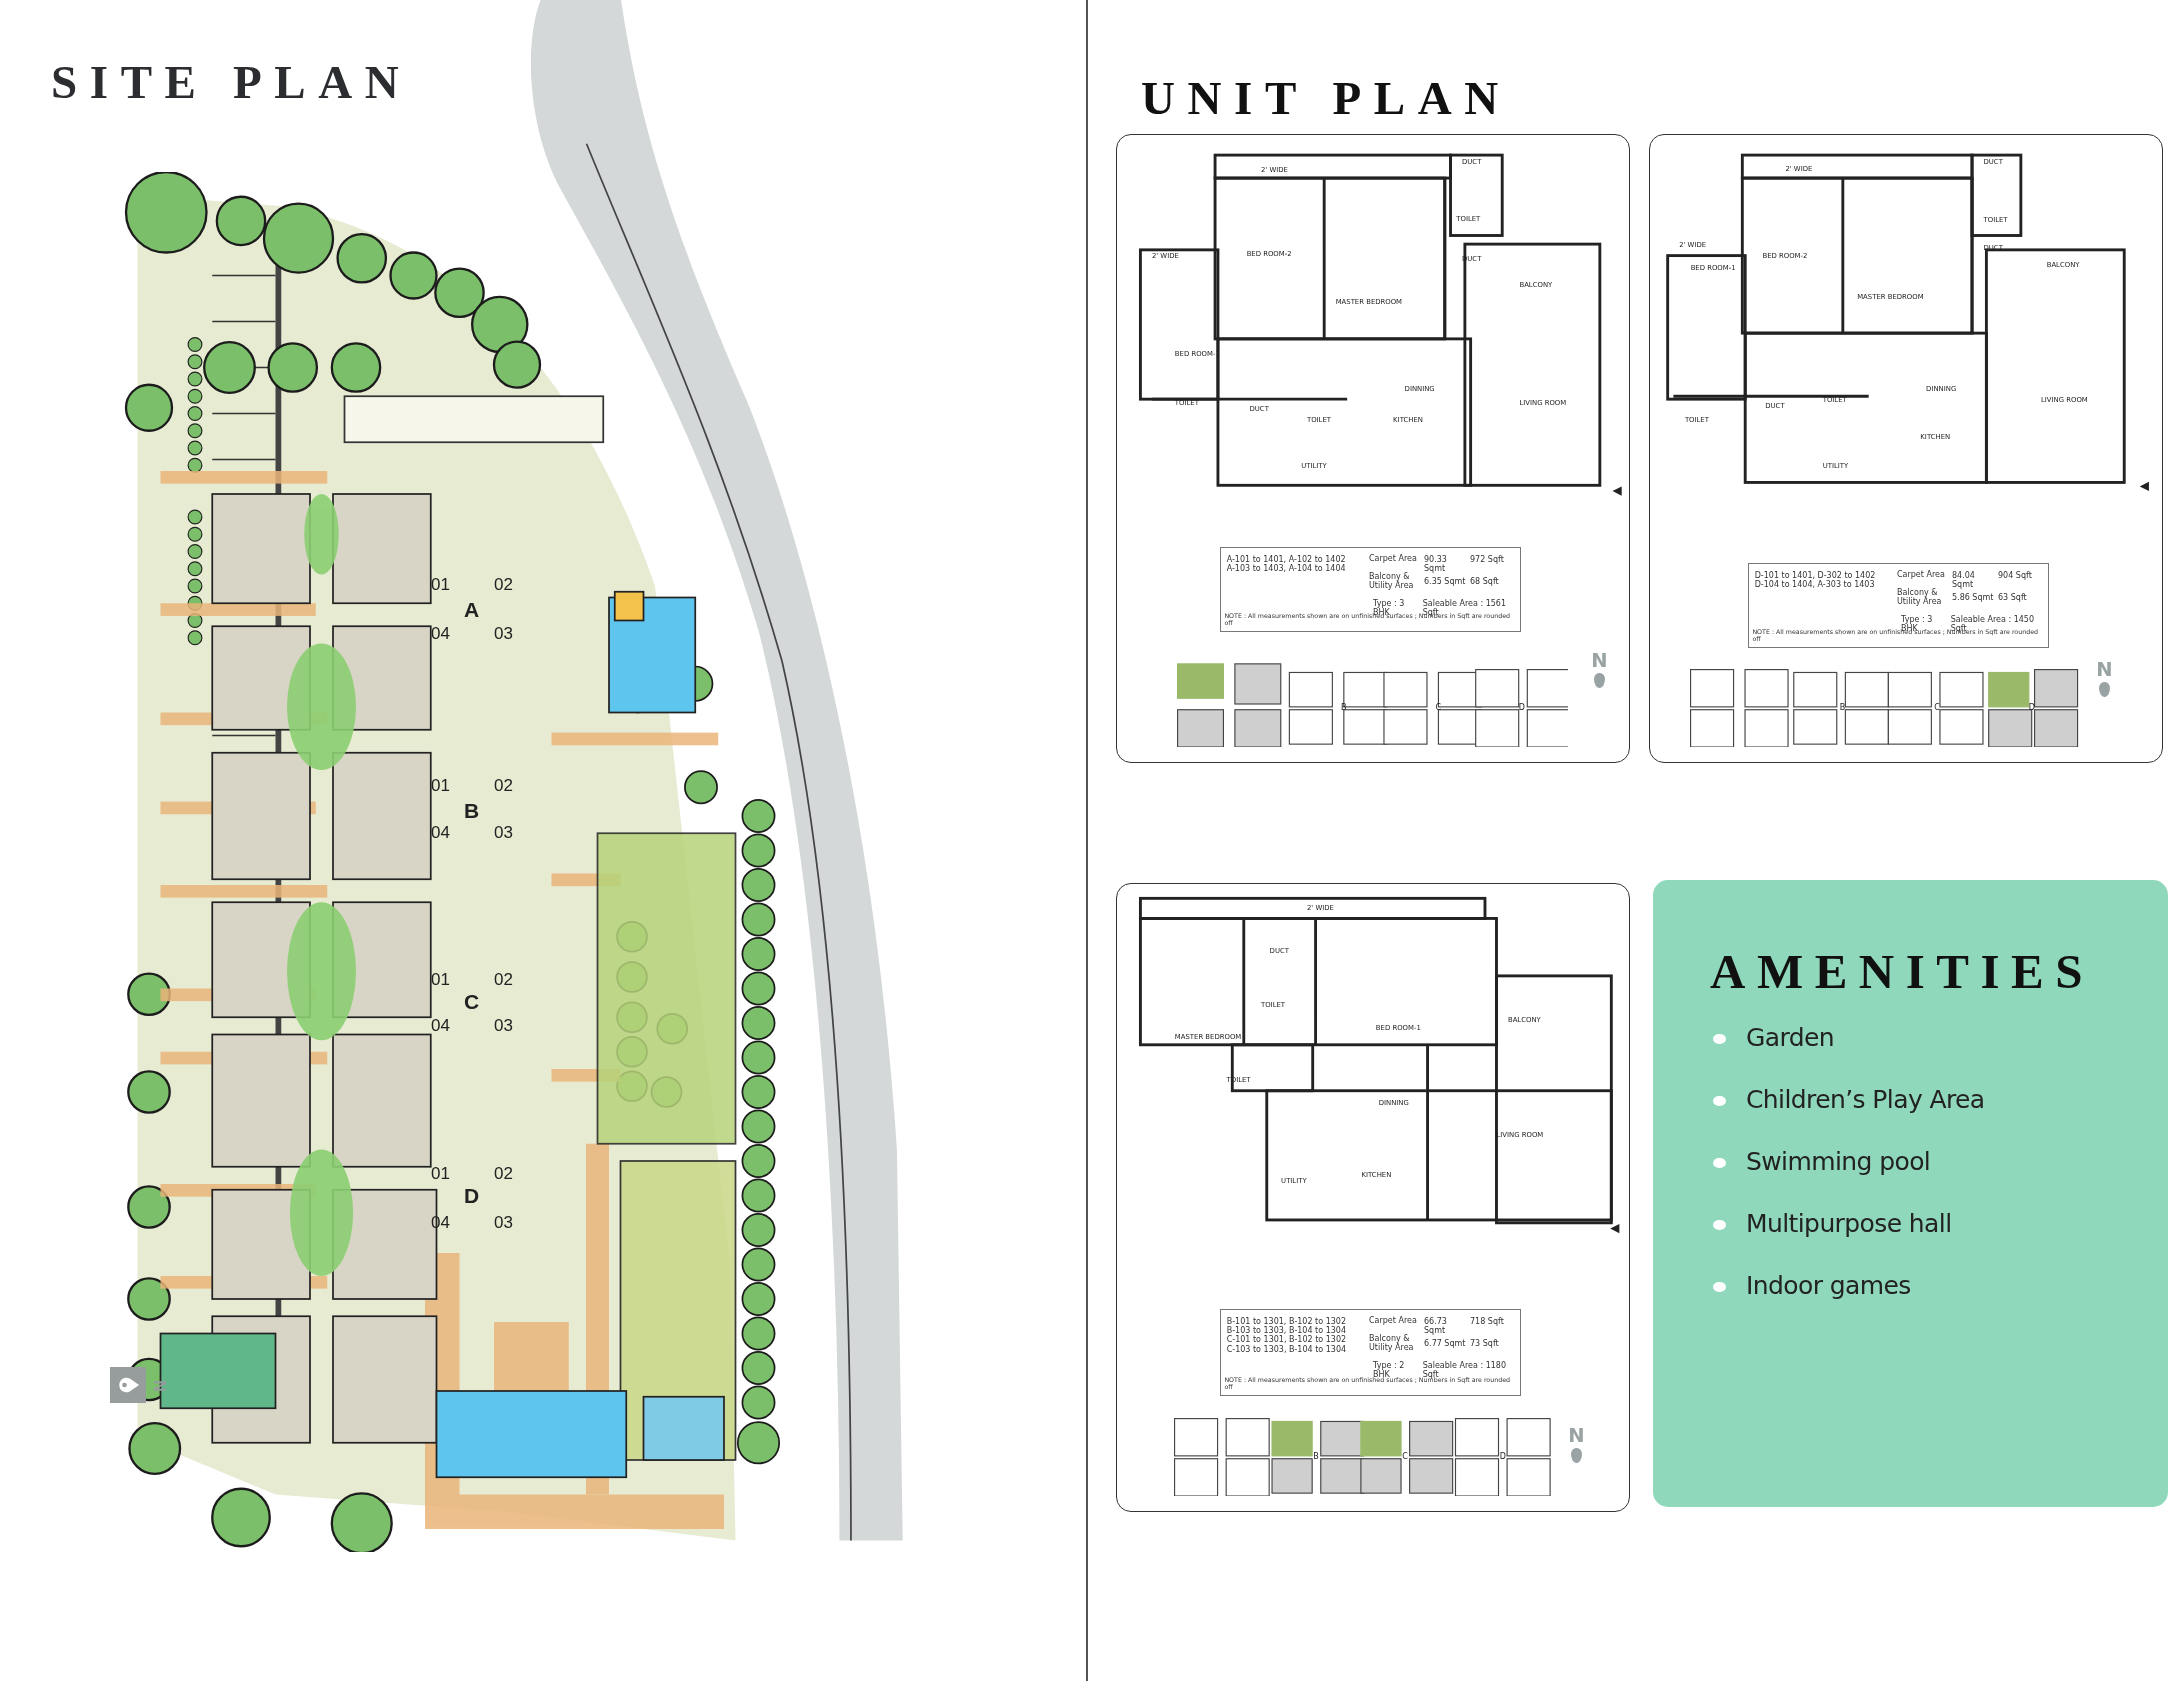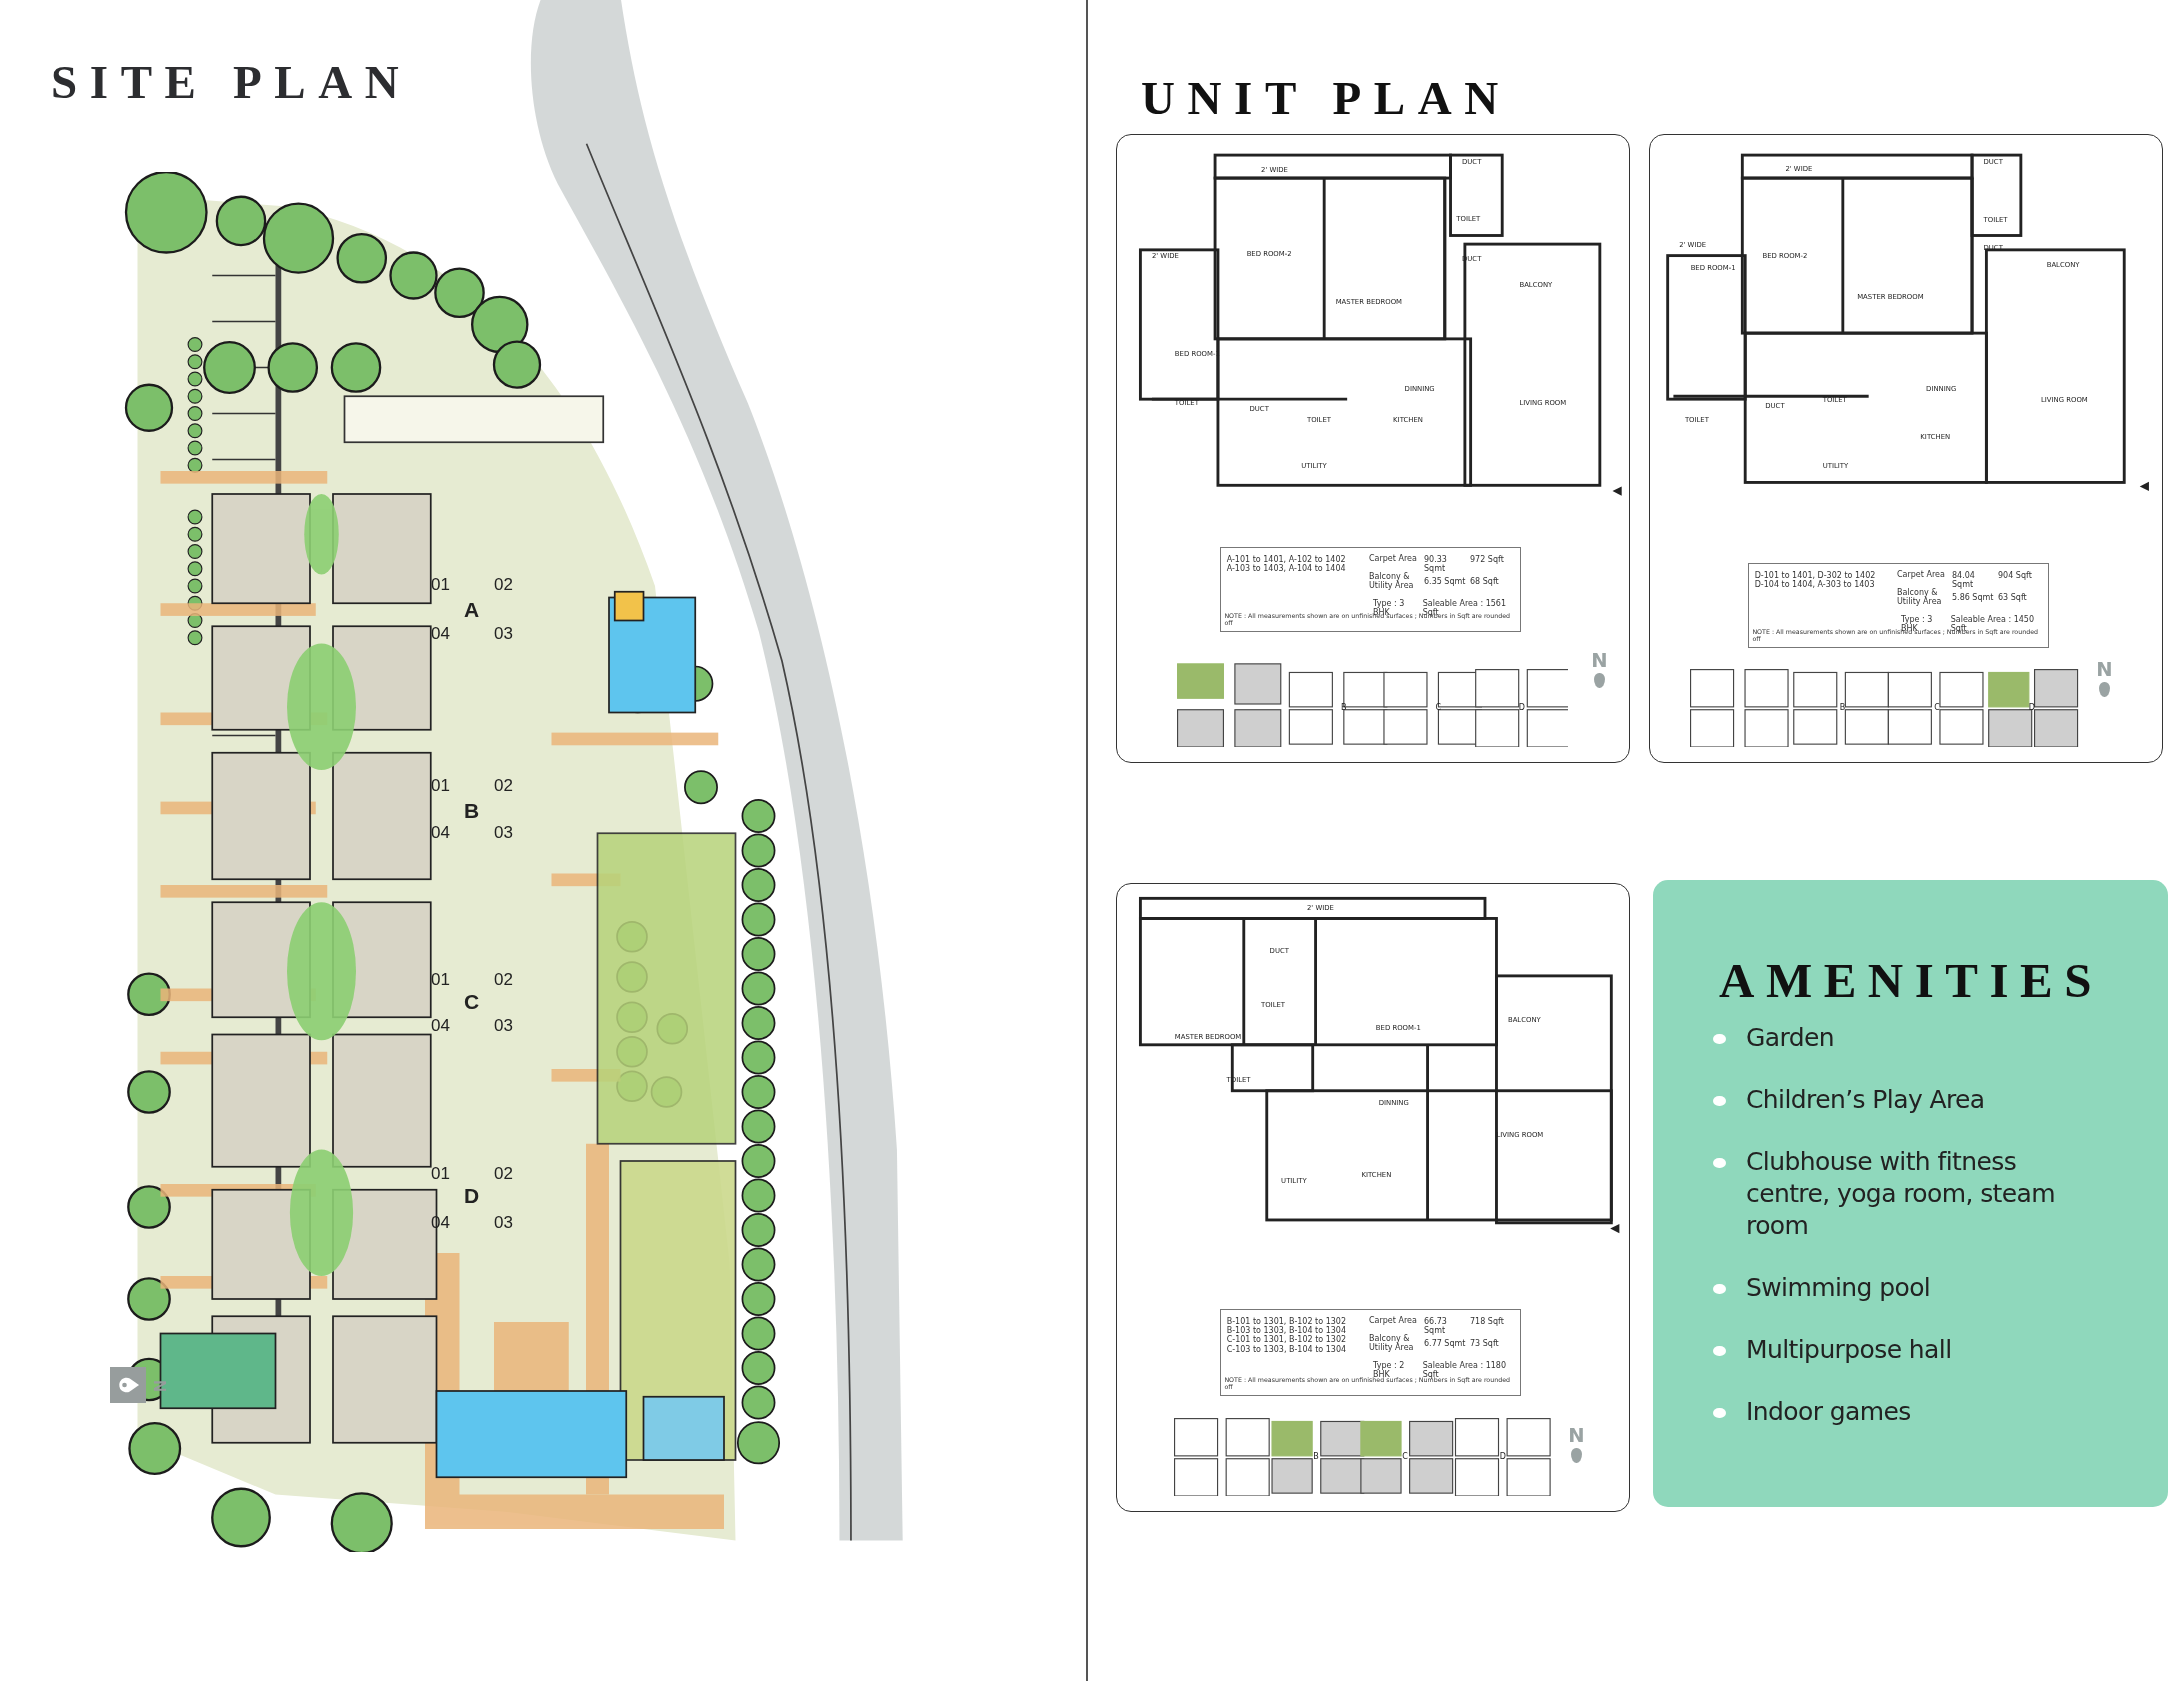--- a/index.html
+++ b/index.html
@@ -11,21 +11,21 @@
   .card{position:absolute;border:1.7px solid #333;border-radius:15px;background:#fff;overflow:hidden;}
   .specs{position:absolute;border:1.1px solid #777;background:#fff;font-family:"DejaVu Sans",sans-serif;font-size:8px;color:#333;}
   .specs .ids{position:absolute;left:5.7px;top:7px;line-height:9.2px;}
   .specs .row{position:absolute;display:flex;}
   .specs .lbl{width:55px;line-height:8.6px;}
   .specs .v1{width:46px;}
   .specs .note{position:absolute;left:3.4px;bottom:4.6px;font-size:6.3px;}
   .keyplan{position:absolute;}
   .compass{position:absolute;width:23px;text-align:center;color:#9aa3a3;font-weight:bold;font-size:19.5px;font-family:"DejaVu Sans",sans-serif;}
   .amen{position:absolute;left:1653px;top:880px;width:515px;height:627px;background:#8fd8bc;border-radius:15px;}
-  .amen h2{position:absolute;left:57px;top:63px;margin:9px;font-family:"Liberation Serif","DejaVu Serif",serif;font-size:49px;letter-spacing:11.5px;color:#111;font-weight:bold;}
+  .amen h2{position:absolute;left:57px;top:63px;margin:0;font-family:"Liberation Serif","DejaVu Serif",serif;font-size:49px;letter-spacing:11.5px;color:#111;font-weight:bold;}
   .amen ul{position:absolute;left:56px;top:138px;margin:4px;padding:0;list-style:none;}
   .amen li{position:relative;padding-left:33px;font-size:25px;line-height:32px;color:#222;margin-bottom:30px;font-family:"DejaVu Sans",sans-serif;letter-spacing:-0.6px;}
   .amen li::before{content:"";position:absolute;left:0;top:11.5px;width:12.6px;height:10.3px;border-radius:50%;background:#fff;}
   .amen li.two{width:322px;}
   .sitecompass{position:absolute;left:110px;top:1367px;width:36px;height:36px;background:#979d9d;}
   .sitecompass-n{position:absolute;left:153px;top:1377px;font-size:16px;font-weight:bold;color:#979d9d;transform:rotate(90deg);}
 </style>
 </head>
 <body>
 
@@ -470,19 +470,18 @@
     </g>
   </svg>
   <div class="compass" style="left:448px;top:540px;"><span>N</span><div style="width:10.3px;height:15px;margin:1.1px auto 0;background:#9aa3a3;border-radius:50% 50% 50% 50% / 40% 40% 60% 60%;"></div></div>
 </div>
 
 <div class="amen">
   <h2>AMENITIES</h2>
   <ul>
     <li>Garden</li>
     <li>Children’s Play Area</li>
-    <li class="two">Clubhouse with fitness centre, yoga room, steam room</li>
     <li>Swimming pool</li>
     <li>Multipurpose hall</li>
     <li>Indoor games</li>
   </ul>
 </div>
 
 
 </body></html>

